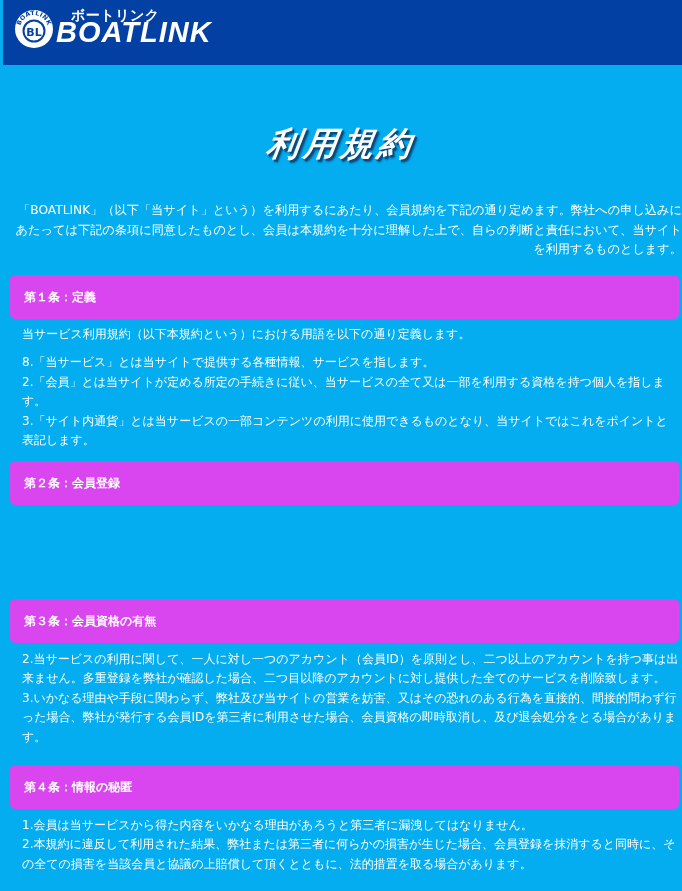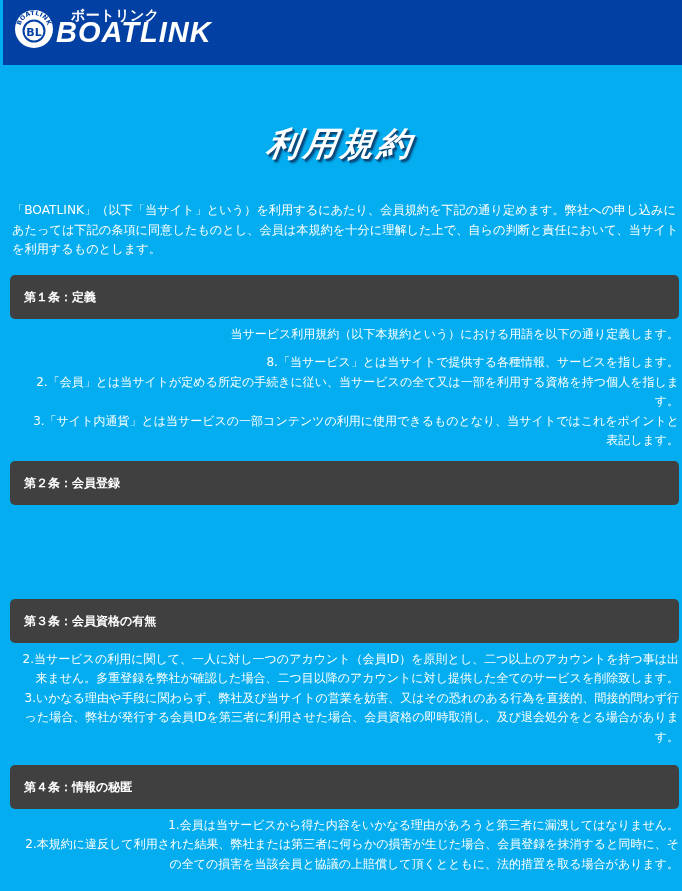--- a/index.html
+++ b/index.html
@@ -78,43 +78,43 @@
     transform: skewX(-8deg);
   }
   .intro {
     position: absolute;
     left: 12px;
     top: 201px;
     width: 670px;
     font-size: 12.2px;
     line-height: 19.6px;
     color: #ffffff;
+    text-align: right;
   }
   .section {
     position: absolute;
     left: 10px;
     width: 669px;
   }
   .section-head {
     height: 44px;
-    background: #404040;
+    background: #d946ef;
     border-radius: 5px;
     padding-left: 14px;
     display: flex;
     align-items: center;
     font-size: 12px;
     font-weight: bold;
     color: #ffffff;
   }
   .section-body {
     padding: 7px 0 0 12px;
     font-size: 12px;
     line-height: 19.4px;
     color: #ffffff;
-    text-align: right;
   }
   .section-body p { margin: 0; }
   .section-body .lead { margin-bottom: 9px; }
 </style>
 </head>
 <body>
 
 <div class="header">
   <div class="logo">
     <div class="logo-badge">

